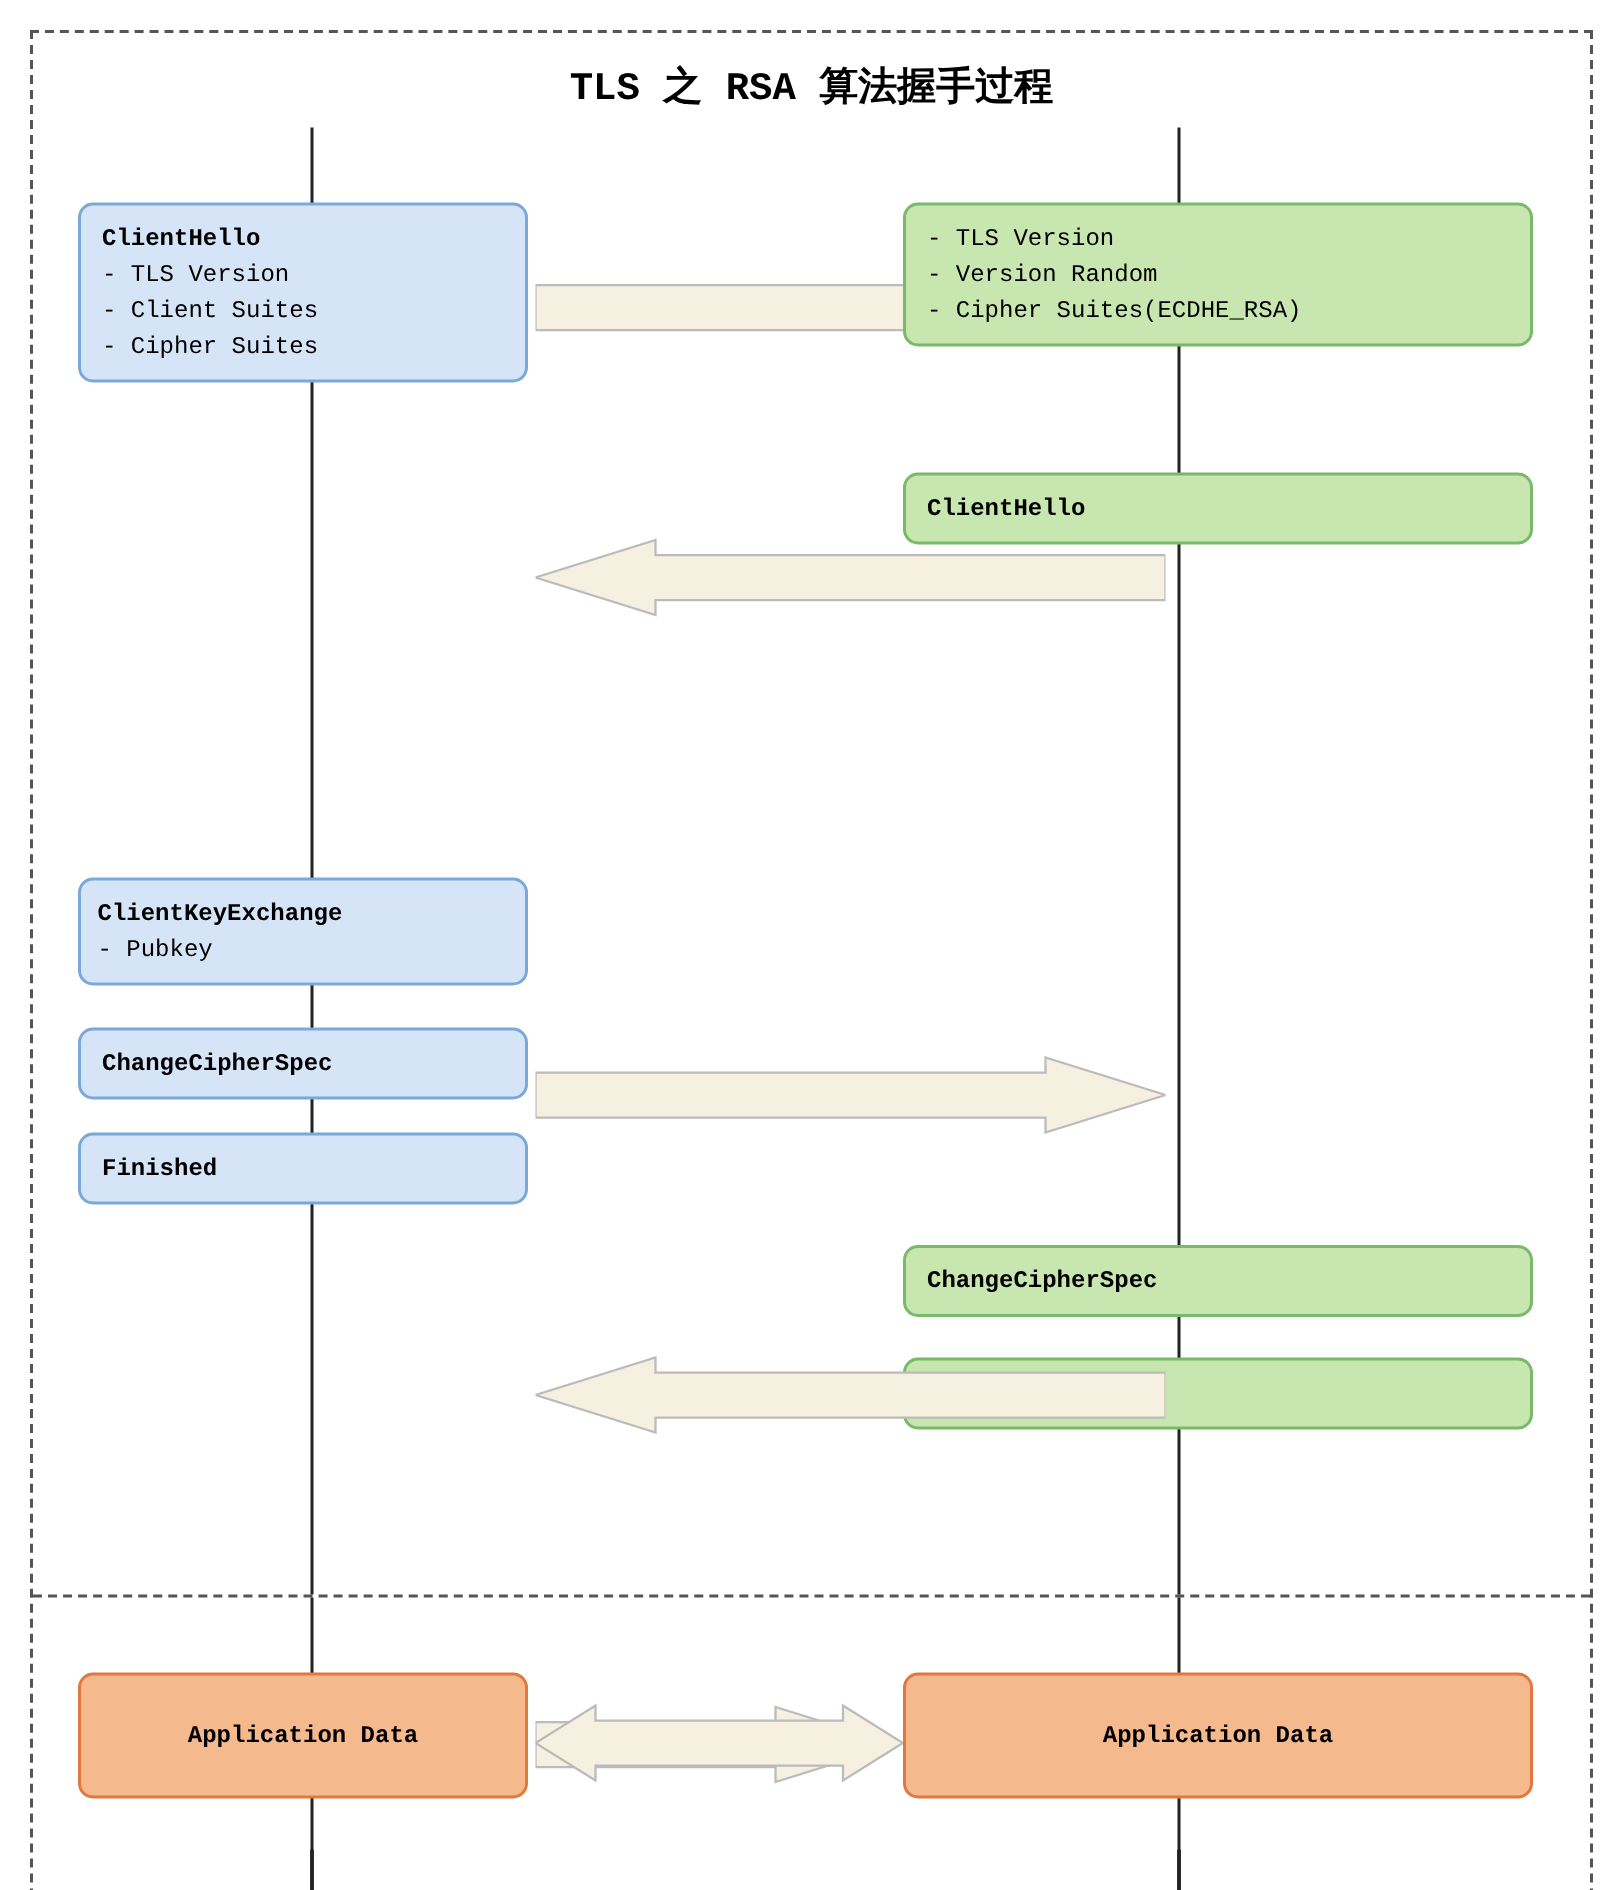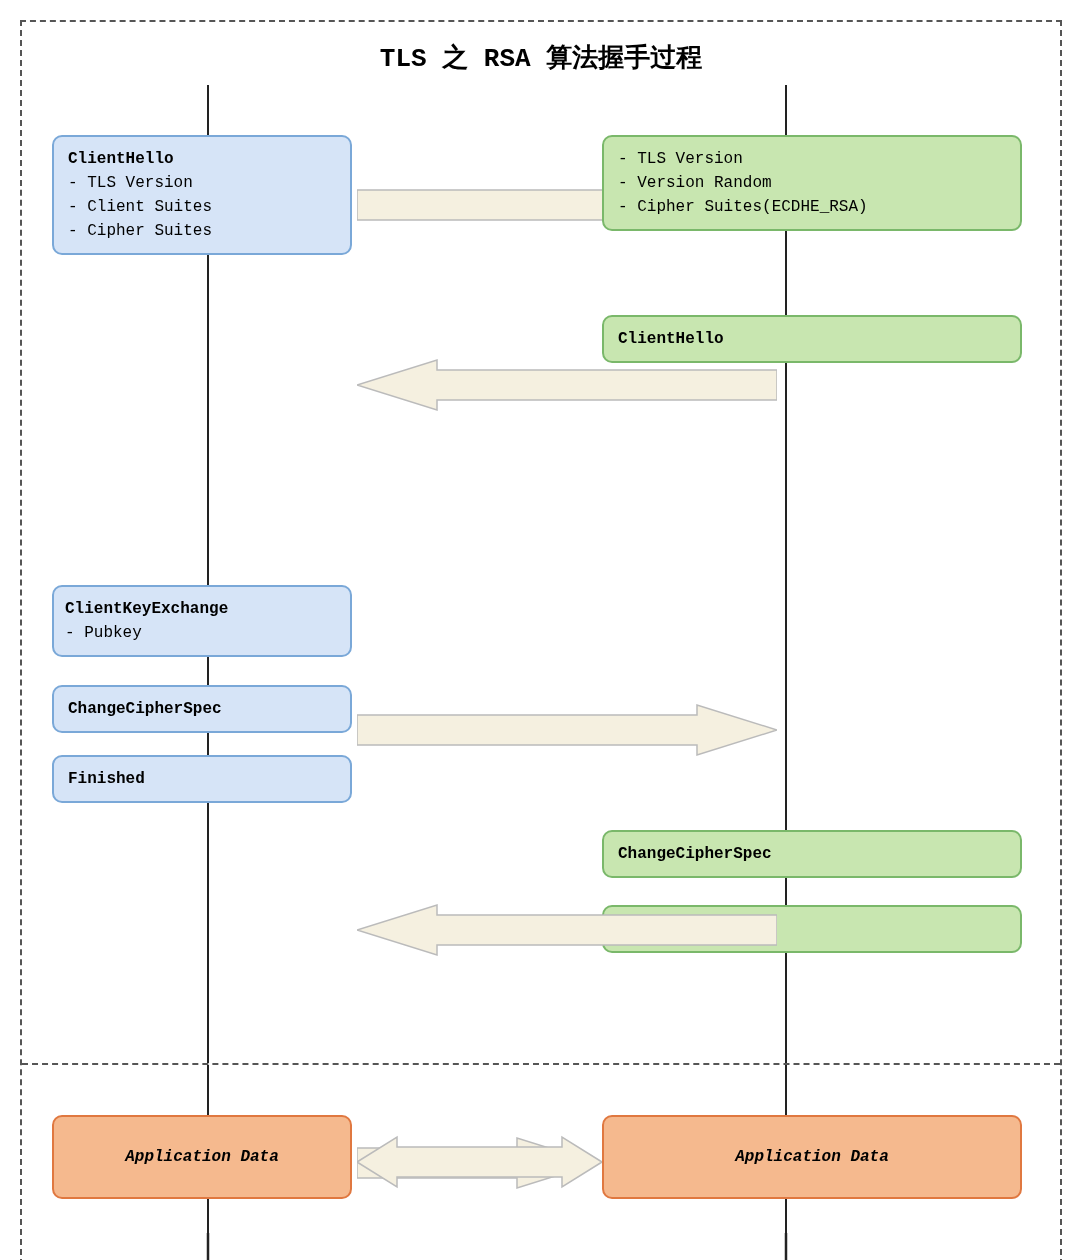--- a/index.html
+++ b/index.html
@@ -69,21 +69,20 @@
       background: #d6e4f7;
       border: 2px solid #7aa8d8;
     }
     .box-green {
       background: #c8e6b0;
       border: 2px solid #7ab86a;
     }
     .box-orange {
       background: #f5b98e;
       border: 2px solid #e07840;
-      font-style: italic;
     }
     .box strong {
       display: block;
       font-weight: bold;
     }
     
     svg.arrow-svg {
       position: absolute;
     }
   </style>

